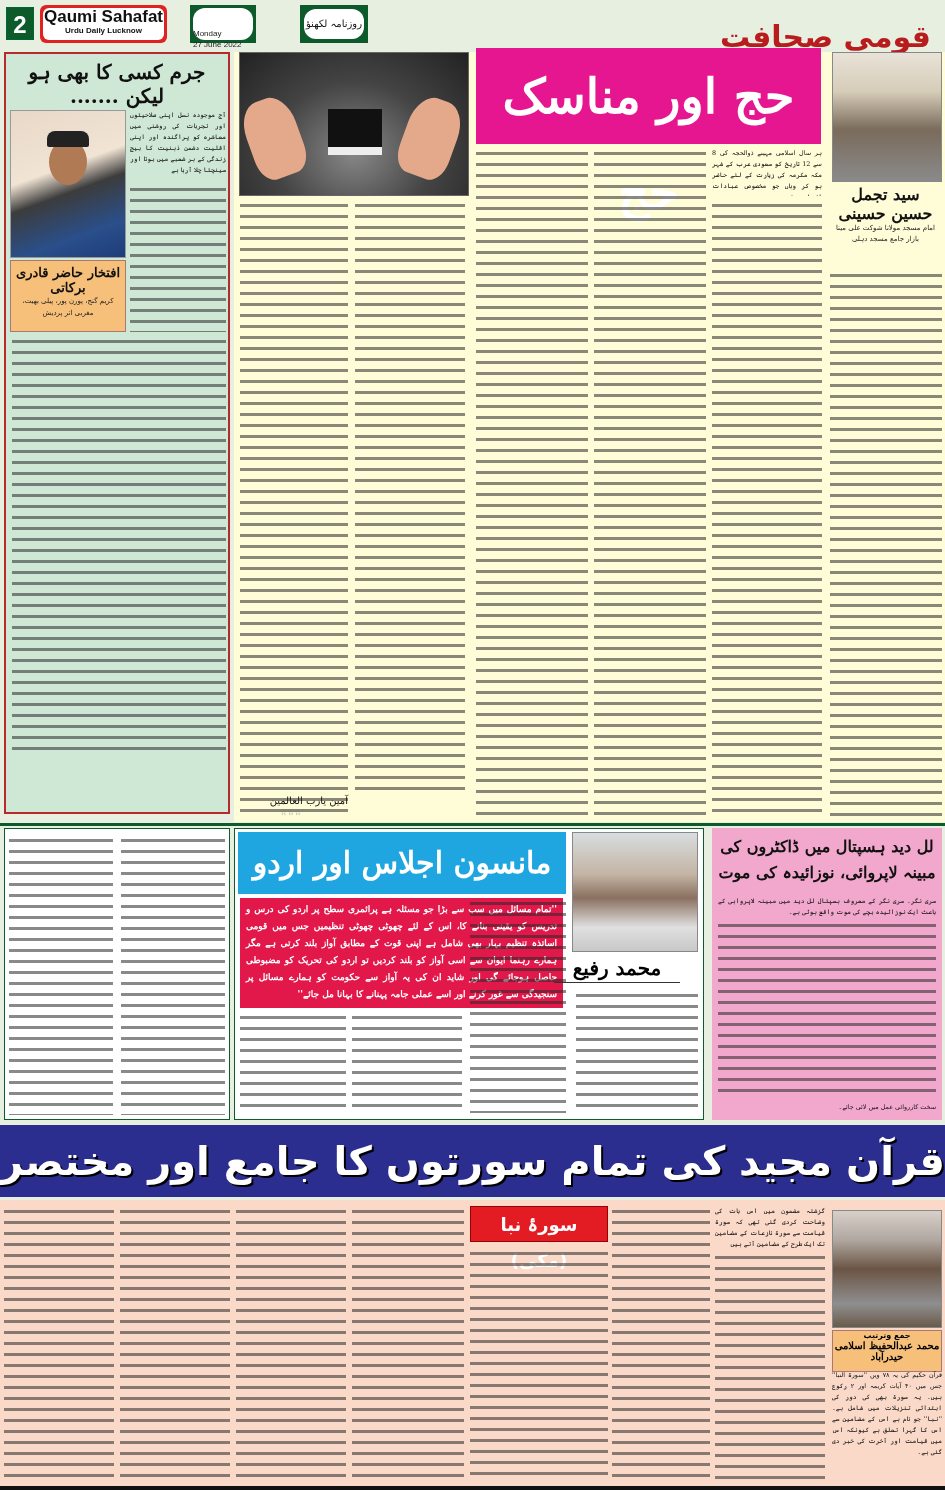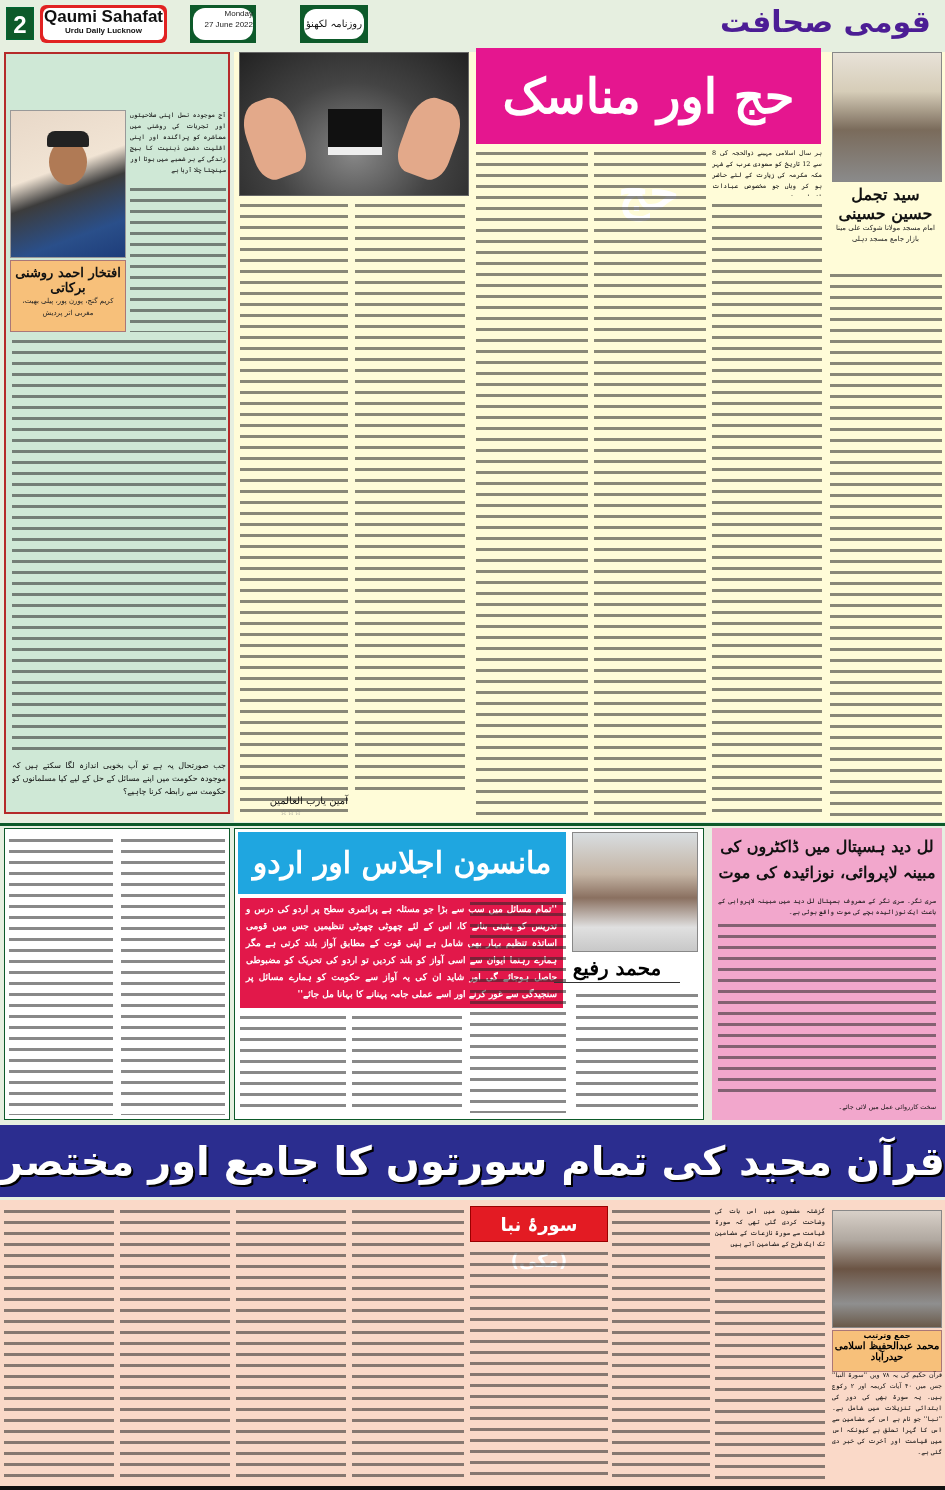--- a/index.html
+++ b/index.html
@@ -9,24 +9,24 @@
   .txt { font-size: 6.4px; line-height: 11px; overflow: hidden; }
   .txtlines { background-image: repeating-linear-gradient(to bottom, transparent 0, transparent 4px, rgba(40,40,40,0.55) 4px, rgba(40,40,40,0.55) 7px, transparent 7px, transparent 11px); }
 
   
   .pgnum { left: 6px; top: 7px; width: 28px; height: 33px; background: #0d5a2a; color: #fff; font: bold 24px "Liberation Sans", sans-serif; text-align: center; line-height: 33px; border: 1px solid #063; }
   .brand { left: 40px; top: 5px; width: 127px; height: 38px; background: #e12222; border-radius: 6px; padding: 3px; }
   .brand-inner { background: #fff; border-radius: 6px; height: 100%; text-align: center; }
   .brand-title { font: bold 17px "Liberation Sans", sans-serif; color: #111; line-height: 18px; display: block; }
   .brand-sub { font: bold 8px "Liberation Sans", sans-serif; color: #111; display: block; }
   .date { left: 190px; top: 5px; width: 66px; height: 38px; background: #0d5a2a; padding: 3px; }
-  .date-inner { background: #fff; border-radius: 12px; height: 100%; text-align: right; font: 8px "Liberation Sans", sans-serif; color: #222; padding-top: 0; line-height: 11px; }
+  .date-inner { background: #fff; border-radius: 12px; height: 100%; text-align: left; font: 8px "Liberation Sans", sans-serif; color: #222; padding-top: 20px; line-height: 11px; }
   .roz { left: 300px; top: 5px; width: 68px; height: 38px; background: #0d5a2a; padding: 4px; }
   .roz-inner { background: #fff; border-radius: 12px; height: 100%; text-align: center; font: 10px "DejaVu Serif", serif; line-height: 30px; color: #111; }
-  .logo-urdu { right: 14px; top: 4px; font: bold 30px "DejaVu Sans", sans-serif; color: #4c1d95; direction: rtl; }
+  .logo-urdu { right: 14px; top: 19px; font: bold 30px "DejaVu Sans", sans-serif; color: #b91c1c; direction: rtl; }
 
   
   .box-left { left: 4px; top: 52px; width: 226px; height: 762px; background: #cfe8d6; border: 2px solid #b52a2a; }
   .hl-left { width: 100%; text-align: center; font: bold 20px "DejaVu Serif", serif; color: #111; direction: rtl; padding-top: 6px; height: 50px; }
   .photo { background: linear-gradient(160deg, #e8d8c8 0%, #f1e4d4 40%, #3c3c3c 55%, #2a4f8a 80%, #1e3d7a 100%); border: 1px solid #999; }
   .photo-face { position: absolute; border-radius: 50%; }
   .caption-box { background: #f7c07a; border: 1px solid #a77; text-align: center; direction: rtl; }
   .cap-name { font: bold 13px "DejaVu Serif", serif; color: #111; display: block; padding-top: 4px; }
   .cap-sub { font: 7px "DejaVu Serif", serif; color: #222; display: block; line-height: 12px; }
 
@@ -82,33 +82,33 @@
     <span>Monday</span><br>
     <span>27 June 2022</span>
   </div>
 </div>
 <div class="abs roz">
   <div class="roz-inner">روزنامہ لکھنؤ</div>
 </div>
 <div class="abs logo-urdu">قومی صحافت</div>
 
 <div class="abs box-left">
+  <div class="hl-left">جرم کسی کا بھی ہو لیکن .......</div>
   <div class="abs photo" style="left:4px; top:56px; width:116px; height:148px;">
     <div class="photo-face" style="left:38px; top:28px; width:38px; height:46px; background:#b07a55;"></div>
     <div class="photo-face" style="left:36px; top:20px; width:42px; height:16px; background:#222; border-radius:8px 8px 2px 2px;"></div>
   </div>
   <div class="abs caption-box" style="left:4px; top:206px; width:116px; height:72px;">
-    <span class="cap-name">افتخار احمد روشنی برکاتی</span>
+    <span class="cap-name">افتخار حاضر قادری برکاتی</span>
     <span class="cap-sub">کریم گنج، پورن پور، پیلی بھیت،</span>
     <span class="cap-sub">مغربی اتر پردیش</span>
   </div>
   <div class="abs urdu txt" style="left:124px; top:56px; width:96px; height:222px;">آج موجودہ نسل اپنی صلاحیتوں اور تجربات کی روشنی میں معاشرہ کو پراگندہ اور اپنی اقلیت دشمن ذہنیت کا بیج زندگی کے ہر شعبے میں بوتا اور سینچتا چلا آرہا ہے</div>
   <div class="abs txtlines" style="left:124px; top:130px; width:96px; height:148px;"></div>
   <div class="abs txtlines" style="left:6px; top:282px; width:214px; height:420px;"></div>
-  <div class="abs urdu txt" style="left:6px; top:705px; width:214px; height:52px; font-size:8px; line-height:13px;">جب صورتحال یہ ہے تو آپ بخوبی اندازہ لگا سکتے ہیں کہ موجودہ حکومت میں اپنے مسائل کے حل کے لیے کیا مسلمانوں کو حکومت سے رابطہ کرنا چاہیے؟</div>
 </div>
 
 <div class="abs hajj-bg"></div>
 <div class="abs kaaba">
   <div class="kaaba-block"></div>
   <div class="hand" style="left:8px; transform:rotate(-20deg);"></div>
   <div class="hand" style="right:12px; transform:rotate(20deg);"></div>
 </div>
 <div class="abs hajj-title">حج اور مناسک حج</div>
 <div class="abs author-photo"></div>

